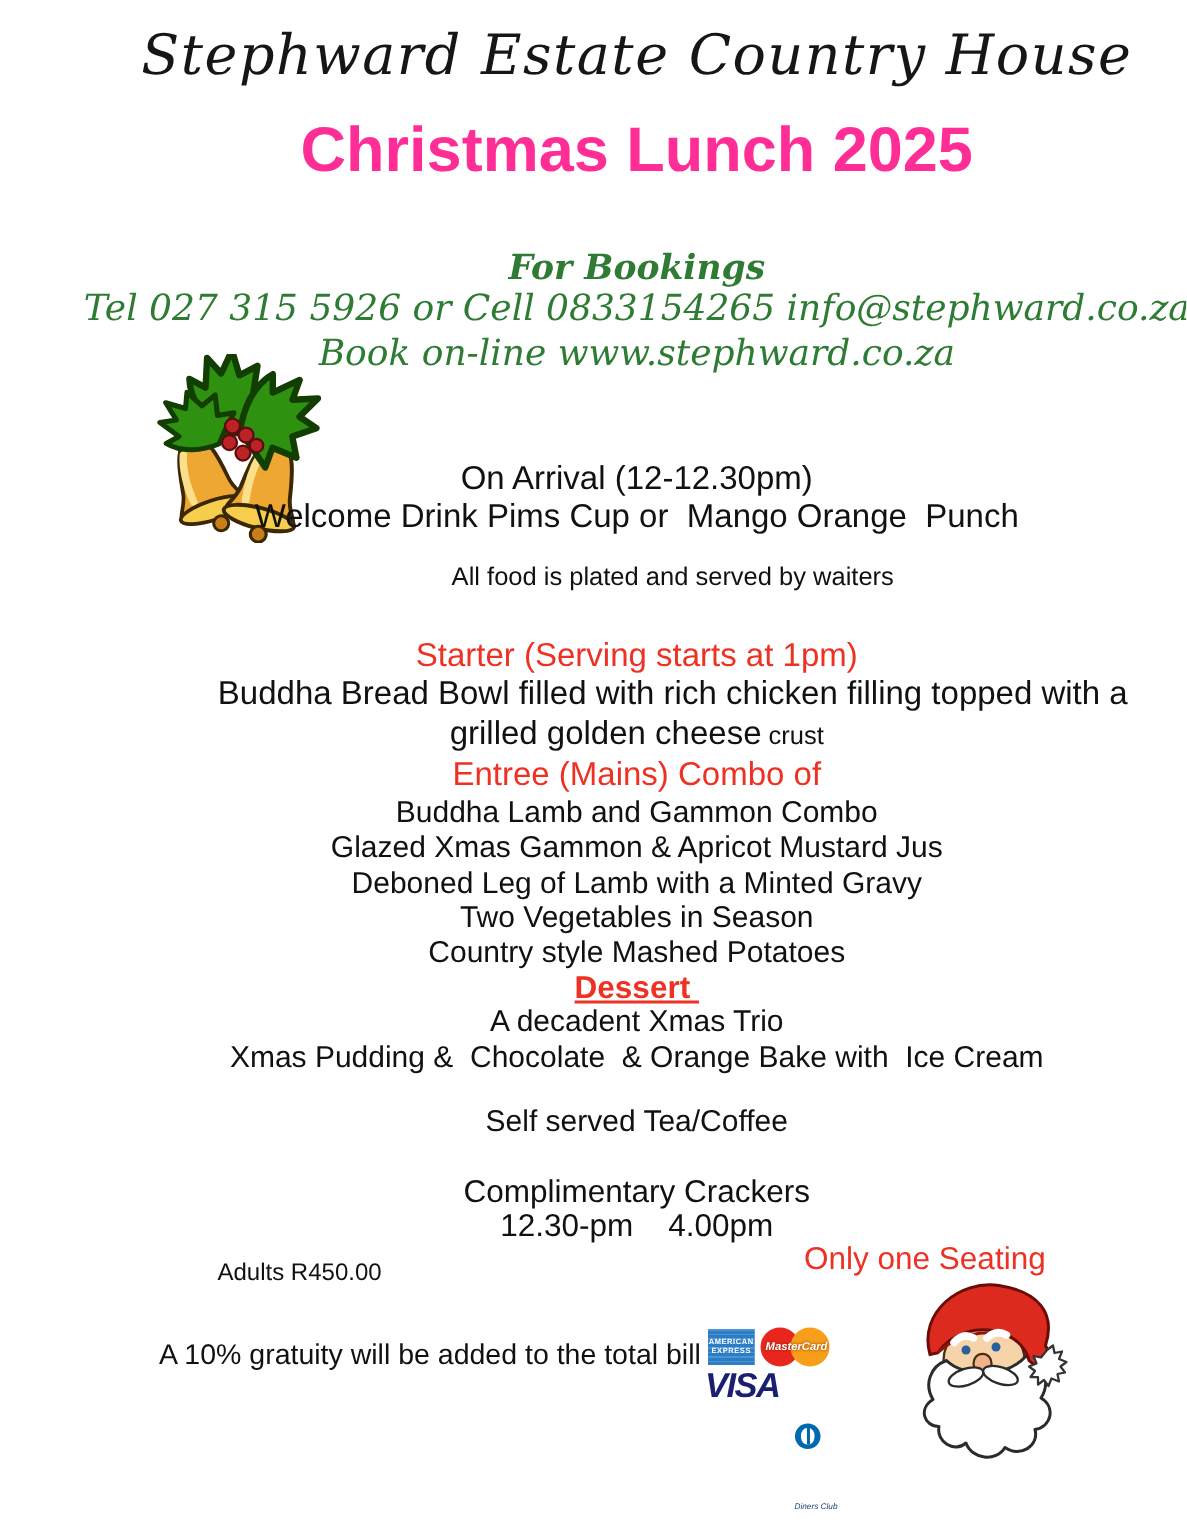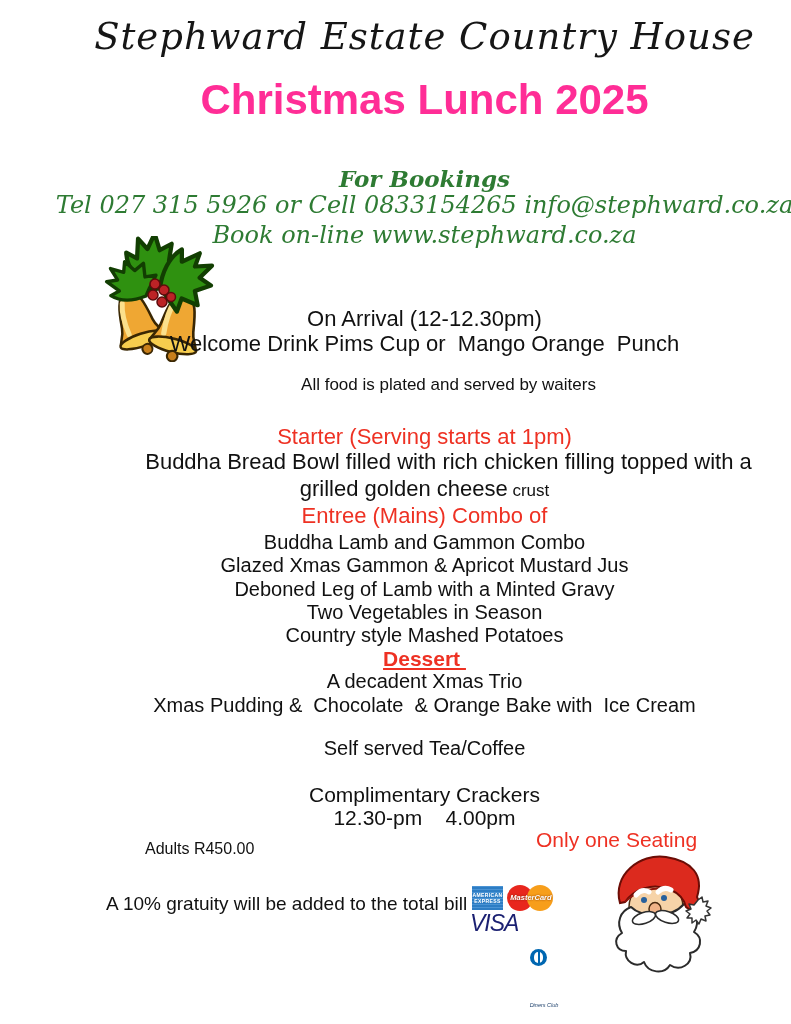--- a/index.html
+++ b/index.html
@@ -53,21 +53,21 @@
   .cards { left:468px; top:880px; width:95px; height:62px; }
   .amex  { position:absolute; left:4px; top:6px; width:31px; height:24px; background:#2d7dc4;
            display:flex; flex-direction:column; align-items:center; justify-content:center;
            background-image:repeating-linear-gradient(0deg,#2d7dc4 0 2px,#4a93d4 2px 3px); }
   .amex span { font-size:5px; font-weight:700; color:#ffffff; letter-spacing:.4px; line-height:6px; text-align:center; }
   .mc    { position:absolute; left:38px; top:3px; width:50px; height:30px; }
   .mc .c1 { position:absolute; left:1px;  top:2px; width:26px; height:26px; border-radius:50%; background:#e8261d; }
   .mc .c2 { position:absolute; left:21px; top:2px; width:26px; height:26px; border-radius:50%; background:#f79e1b; }
   .mc .mclabel { position:absolute; left:0; top:11px; width:50px; text-align:center; font-size:7.5px; font-weight:700;
                  font-style:italic; color:#ffffff; text-shadow:0 0 2px #7a2a00; }
-  .visa  { position:absolute; left:2px; top:32px; font-size:23px; font-weight:400; font-style:italic;
+  .visa  { position:absolute; left:2px; top:32px; font-size:23px; font-weight:700; font-style:italic;
            color:#1a1f71; letter-spacing:-1px; line-height:23px; }
   .diners { position:absolute; left:56px; top:33px; width:40px; }
   .diners .dcircle { position:relative; width:17px; height:17px; border-radius:50%; background:#0067b1; margin-left:6px; }
   .diners .dinner  { position:absolute; left:4px; top:3px; width:9px; height:11px; border-radius:45%; background:#ffffff; }
   .diners .dbar    { position:absolute; left:7.5px; top:3px; width:2px; height:11px; background:#0067b1; }
   .diners .dtext   { font-size:5.5px; font-style:italic; color:#23456f; line-height:6px; text-align:center; width:40px; }
 </style>
 </head>
 <body>
 

